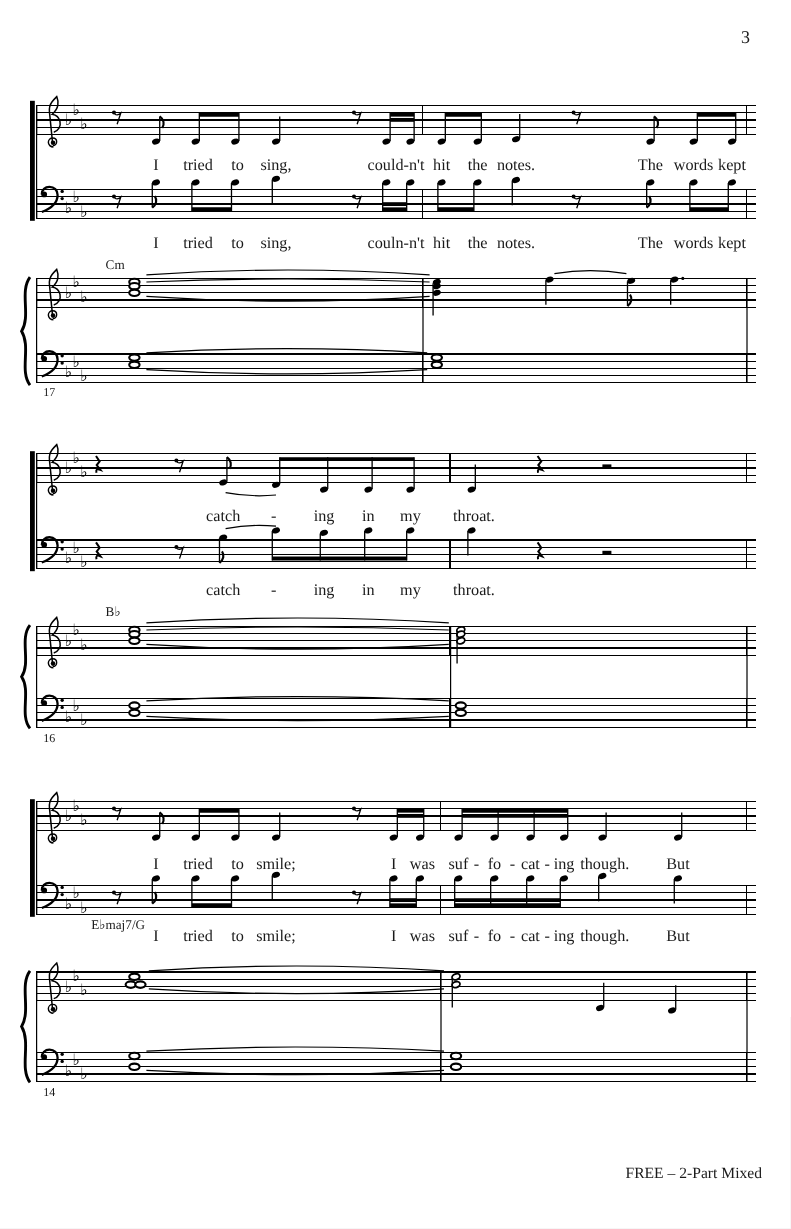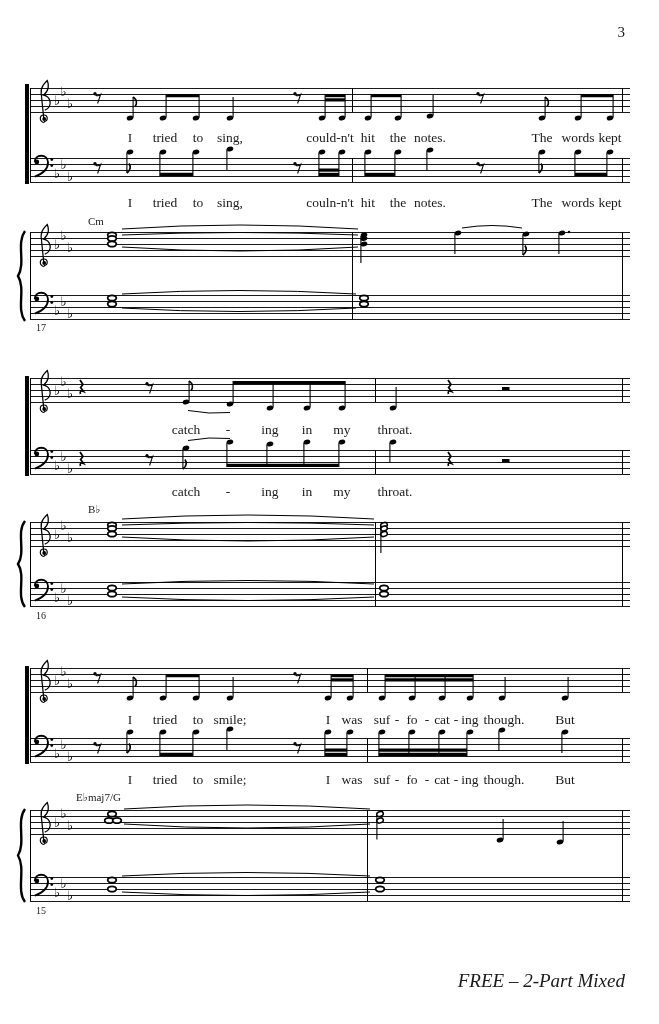--- a/index.html
+++ b/index.html
@@ -1,19 +1,19 @@
 <!DOCTYPE html>
 <html><head>
 <meta charset="utf-8">
 <style>
   html,body{margin:0;padding:0;background:#e8e8e8;}
   .page{position:relative;width:659px;height:1024px;background:#ffffff;overflow:hidden;
         font-family:"Liberation Serif", serif;color:#1a1a1a;}
   .page-number{position:absolute;top:24px;right:34px;font-size:15px;}
-  .footer{position:absolute;top:970px;right:34px;font-size:19px;font-style:italic;}
+  .footer{position:absolute;top:970px;right:24px;font-size:13px;}
   svg.staff{position:absolute;left:30px;width:600px;overflow:visible;}
   svg.vstaff{height:58px;}
   svg.pstaff{height:52px;}
   .lyrics{position:absolute;left:30px;width:600px;height:17px;font-size:13.5px;}
   .syl{position:absolute;top:0;transform:translateX(-50%);white-space:nowrap;}
   .chord{position:absolute;font-size:11px;}
   .measure{position:absolute;left:36px;font-size:10px;}
   .vbracket{position:absolute;left:25px;width:3.5px;background:#000;}
   .conn{position:absolute;width:1px;background:#000;}
   svg.brace{position:absolute;left:13px;width:16px;overflow:visible;}
@@ -781,21 +781,21 @@
       <span class="syl" style="left: 367px;">-</span>
       <span class="syl" style="left: 382px;">fo</span>
       <span class="syl" style="left: 397px;">-</span>
       <span class="syl" style="left: 412px;">cat</span>
       <span class="syl" style="left: 426px;">-</span>
       <span class="syl" style="left: 440px;">ing</span>
       <span class="syl" style="left: 474px;">though.</span>
       <span class="syl" style="left: 535px;">But</span>
     </div>
 
-  <div class="chord" style="left:76px;top:791px;text-align:right;">E♭maj7/G</div>
+  <div class="chord" style="left:76px;top:764px;text-align:right;">E♭maj7/G</div>
   <svg class="brace" style="top:808px;" viewBox="0 0 16 95" height="95">
       <path d="M12 1 C3 13 13 34 5 47.5 C13 61 3 82 12 94" fill="none" stroke="#000" stroke-width="2.4"></path>
     </svg>
   <div class="conn" style="left:30px;top:810px;height:91px;"></div>
   <div class="conn" style="left:367px;top:810px;height:91px;"></div>
   <div class="conn" style="left:622px;top:810px;height:91px;"></div>
   <svg class="staff pstaff" viewBox="0 0 600 52" style="top:800px;">
       <g>
         <line x1="0" y1="10" x2="600" y2="10" stroke="#000" stroke-width="0.9" shape-rendering="crispEdges"></line>
         <line x1="0" y1="16" x2="600" y2="16" stroke="#000" stroke-width="0.9" shape-rendering="crispEdges"></line>
@@ -887,16 +887,16 @@
       <g>
         <ellipse cx="350" cy="13" rx="4.3" ry="2.7" fill="#fff" stroke="#000" stroke-width="1.8"></ellipse>
       </g>
       <g>
         <ellipse cx="350" cy="22" rx="4.3" ry="2.7" fill="#fff" stroke="#000" stroke-width="1.8"></ellipse>
       </g>
       <g>
         <line x1="592" y1="10" x2="592" y2="34" stroke="#000" stroke-width="1" shape-rendering="crispEdges"></line>
       </g>
     </svg>
-  <div class="measure" style="top:905px;">15</div>
+  <div class="measure" style="top:905px;">14</div>
 
   <div class="footer">FREE – 2-Part Mixed</div>
 </div>
 
 </body></html>

